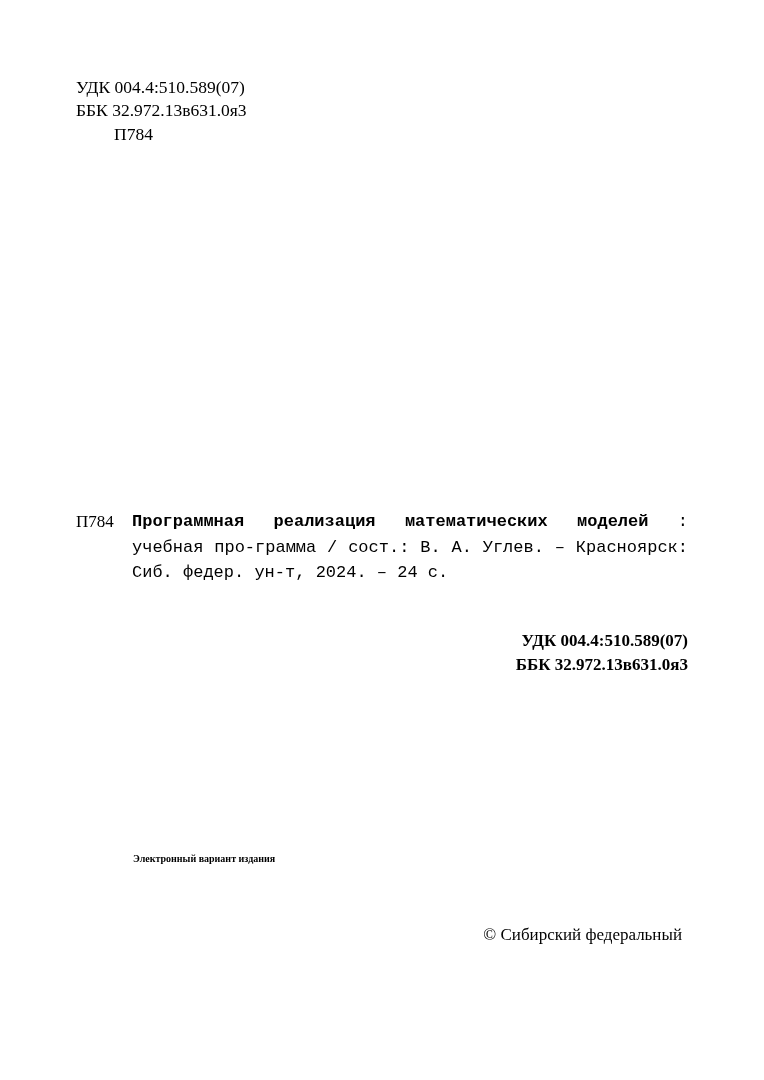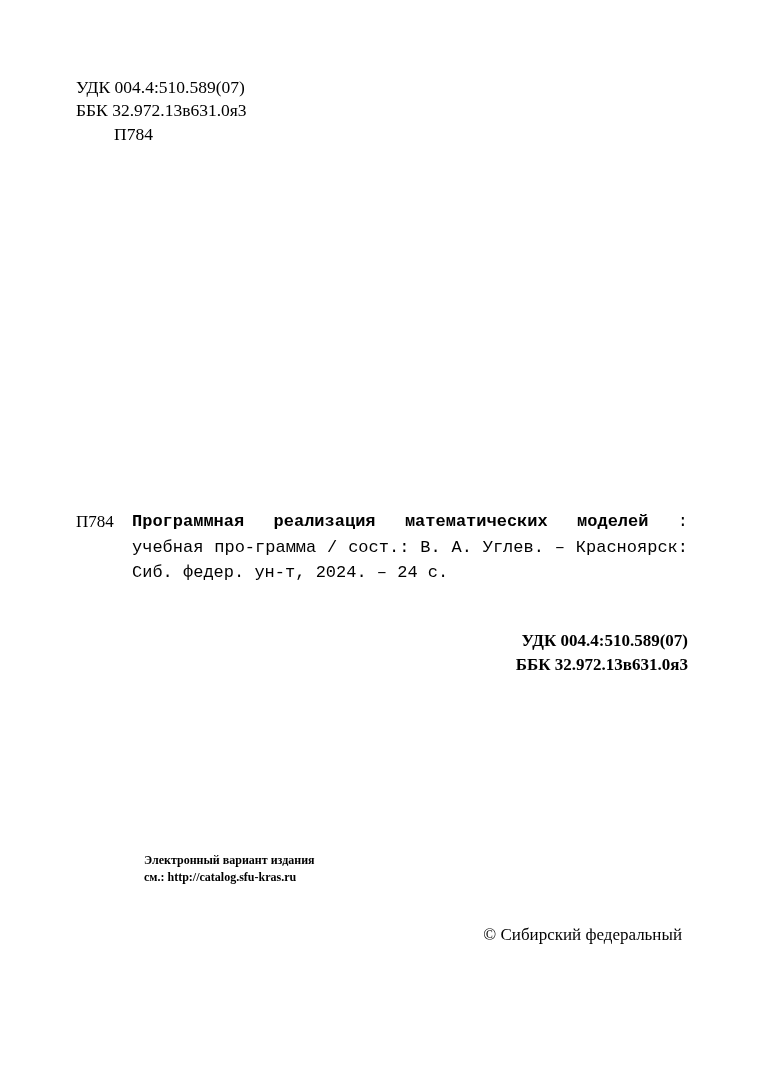--- a/index.html
+++ b/index.html
@@ -83,24 +83,24 @@
     line-height: 1.42;
     white-space: nowrap;
   }
   .class-right span {
     display: block;
   }
 
   
   .enote {
     position: absolute;
-    left: 144px;
+    left: 133px;
     top: 848px;
     font-weight: bold;
-    font-size: 12px;
+    font-size: 10px;
     line-height: 1.38;
     white-space: nowrap;
   }
   .enote span {
     display: block;
   }
 
   
   .copyright {
     position: absolute;
@@ -135,20 +135,19 @@
     </div>
   </div>
 
   <div class="class-right">
     <span>УДК 004.4:510.589(07)</span>
     <span>ББК 32.972.13в631.0я3</span>
   </div>
 
   <div class="enote">
     <span>Электронный вариант издания</span>
-    <span>см.: http://catalog.sfu-kras.ru</span>
   </div>
 
   <div class="copyright">
     <span>© Сибирский федеральный</span>
   </div>
 
 </div>
 
 </body></html>

